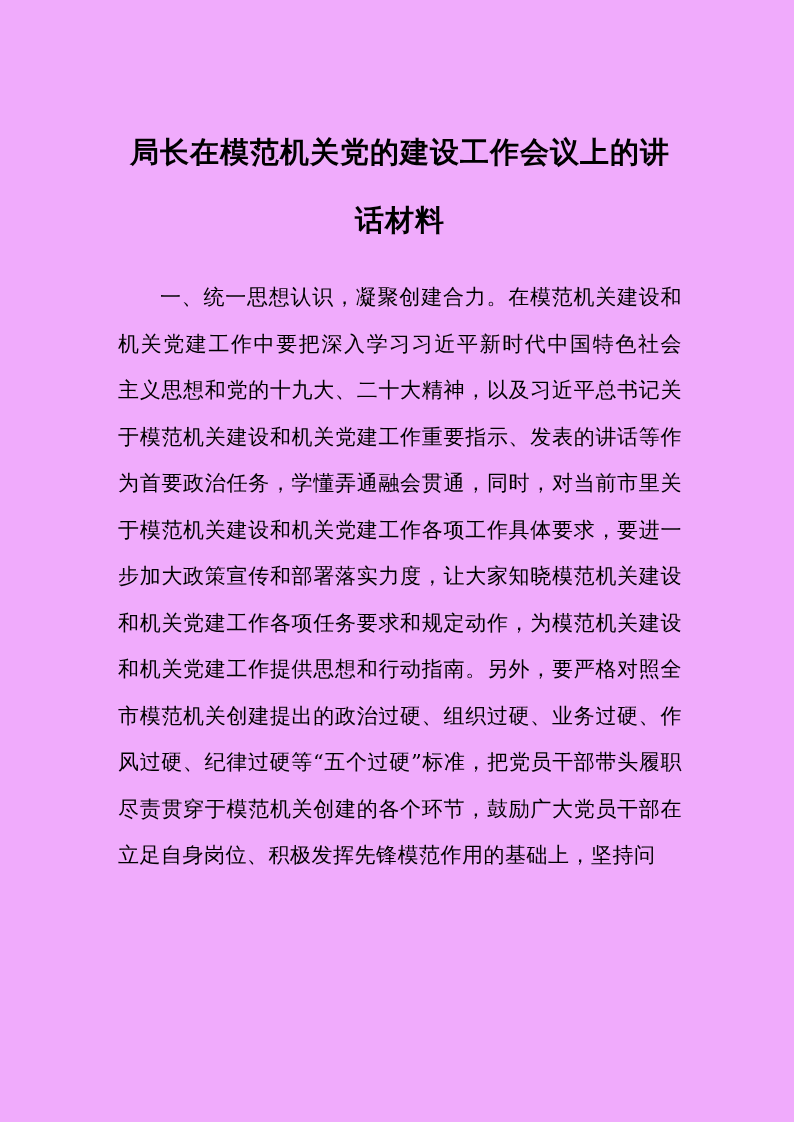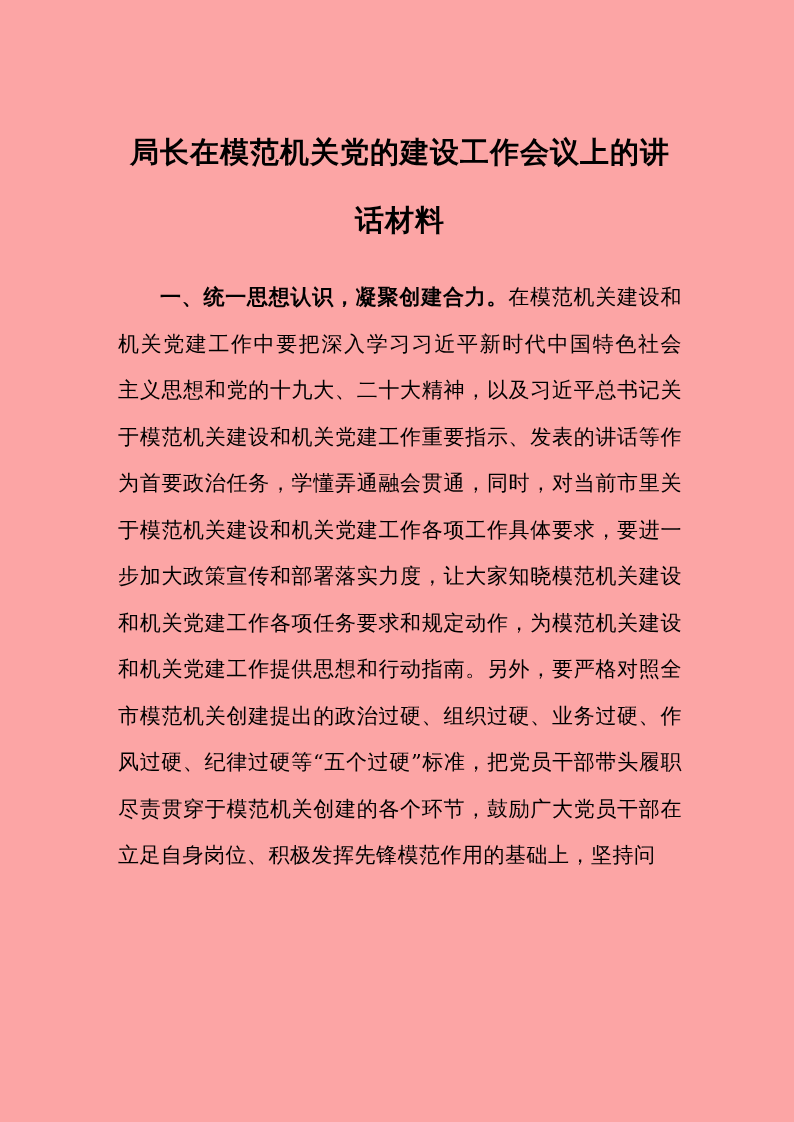--- a/index.html
+++ b/index.html
@@ -5,21 +5,21 @@
   html, body {
     margin: 0;
     padding: 0;
     background: #ffffff;
   }
   .page {
     position: relative;
     width: 794px;
     height: 1122px;
     margin: 0 auto;
-    background: #fca5a5;
+    background: #f0abfc;
     box-sizing: border-box;
     padding: 118px 112px 0 118px;
     color: #000000;
     font-family: "DejaVu Serif", "Liberation Serif", serif;
     overflow: hidden;
   }
   .doc-title {
     margin: 0 0 20px 0;
     padding: 0;
     font-size: 29px;
@@ -35,21 +35,21 @@
     font-size: 21px;
     line-height: 46.5px;
     text-align: justify;
     letter-spacing: 0.5px;
   }
   .indent {
     text-indent: 42px;
   }
   .section-lead {
     font-family: "DejaVu Sans", "Liberation Sans", sans-serif;
-    font-weight: bold;
+    font-weight: normal;
   }
 </style>
 </head>
 <body>
 
 <div class="page">
 
   <h1 class="doc-title">局长在模范机关党的建设工作会议上的讲话材料</h1>
 
   <div class="body-text">

